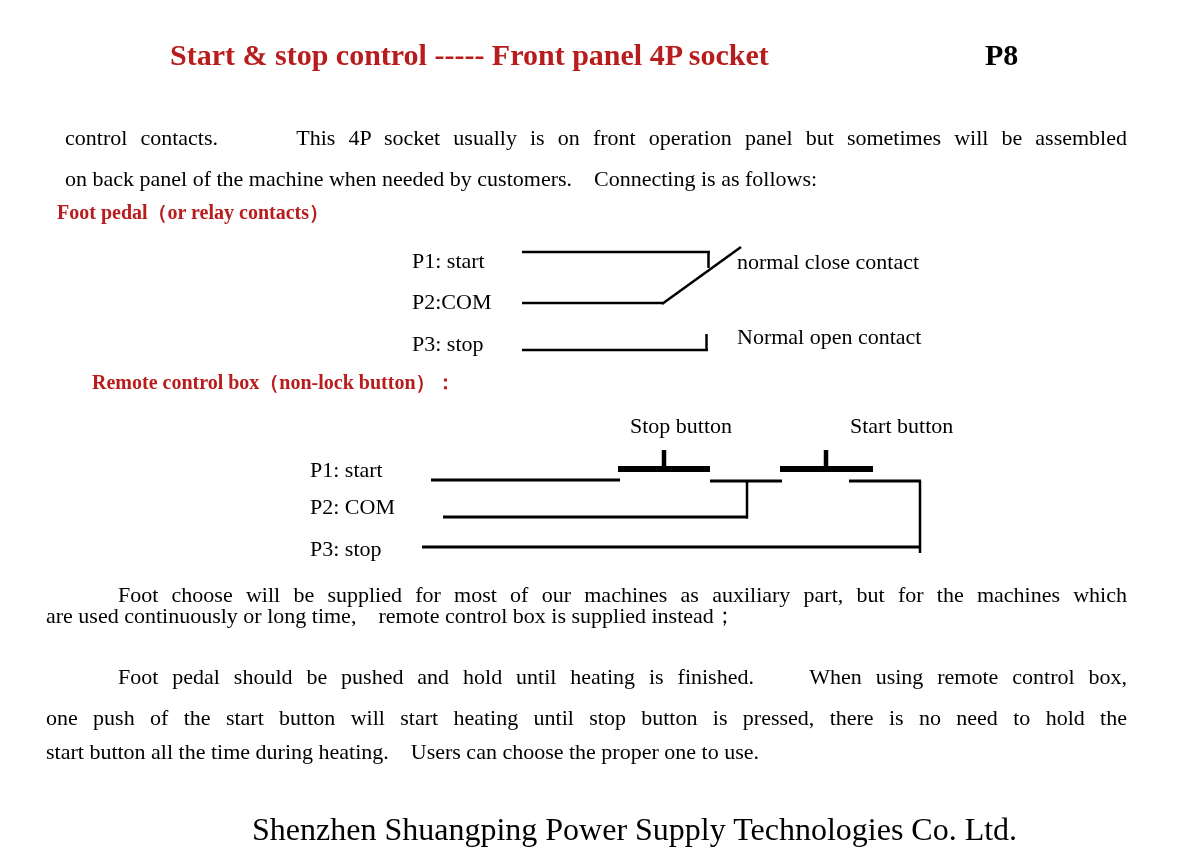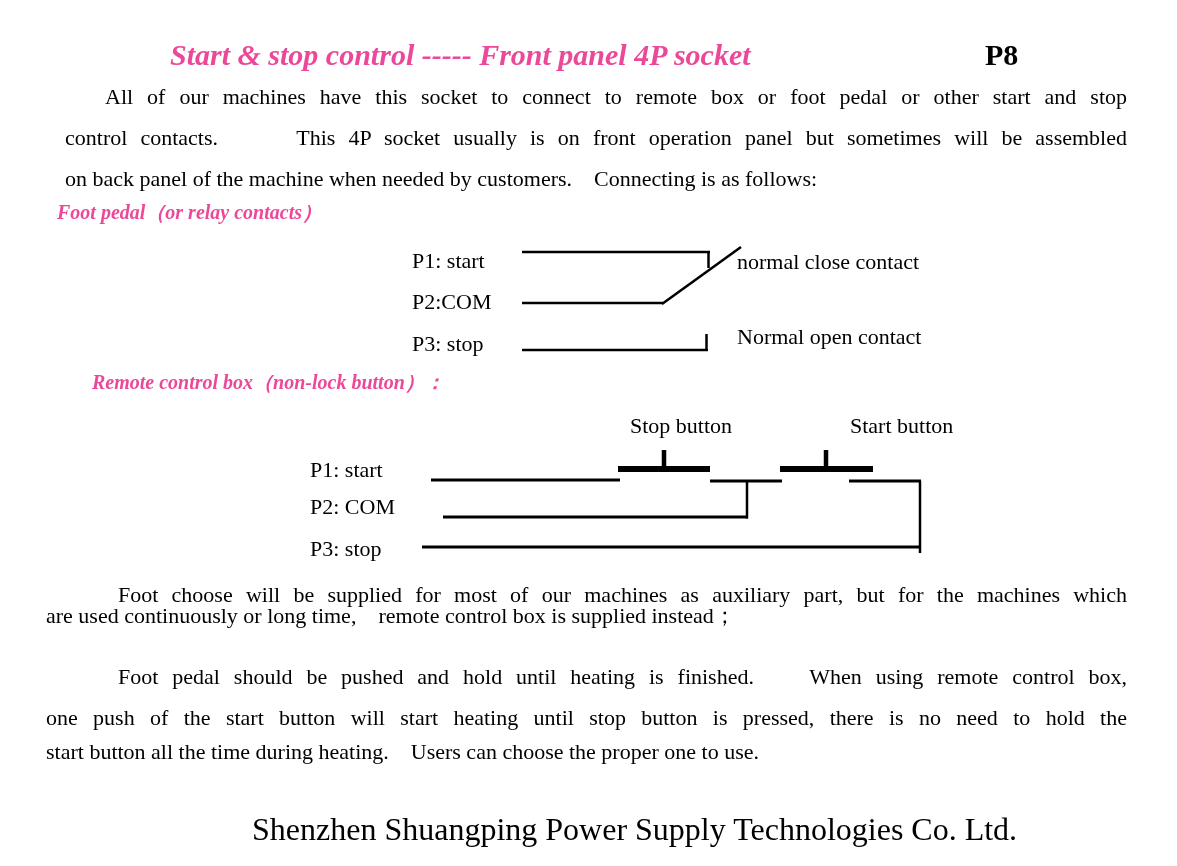--- a/index.html
+++ b/index.html
@@ -7,37 +7,36 @@
     position:relative;
     width:1177px;height:866px;
     background:#ffffff;
     font-family:"Liberation Serif","DejaVu Serif",serif;
     color:#000;
     overflow:hidden;
   }
   .abs{position:absolute;}
   .t{font-size:22px;line-height:1.15;white-space:pre;}
   .just{text-align:justify;text-align-last:justify;white-space:normal;}
-  .red{color:#ec4899;font-style:italic;}
+  .red{color:#b91c1c;}
   .b{font-weight:bold;}
   .title{font-size:30px;line-height:1.1;}
   .h{font-size:20px;line-height:1.1;white-space:pre;}
   .footer{font-size:32px;line-height:1.1;white-space:pre;}
   svg.wires{position:absolute;left:0;top:0;pointer-events:none;}
   svg.wires line{stroke:#000;}
 </style>
 </head>
 <body>
 
 <div id="page">
 
   <div class="abs title red b" style="left:170px;top:38px;">Start &amp; stop control ----- Front panel 4P socket</div>
   <div class="abs title b" style="left:985px;top:38px;">P8</div>
 
-  <div class="abs t just" style="left:105px;top:84px;width:1022px;">All of our machines have this socket to connect to remote box or foot pedal or other start and stop</div>
   <div class="abs t just" style="left:65px;top:125px;width:1062px;">control contacts.&nbsp;&nbsp;&nbsp;&nbsp;&nbsp; This 4P socket usually is on front operation panel but sometimes will be assembled</div>
   <div class="abs t" style="left:65px;top:166px;">on back panel of the machine when needed by customers.&nbsp;&nbsp;&nbsp; Connecting is as follows:</div>
 
   <div class="abs h red b" style="left:57px;top:201px;">Foot pedal（or relay contacts）</div>
 
   <div class="abs t" style="left:412px;top:248px;">P1: start</div>
   <div class="abs t" style="left:412px;top:289px;">P2:COM</div>
   <div class="abs t" style="left:412px;top:331px;">P3: stop</div>
   <div class="abs t" style="left:737px;top:249px;">normal close contact</div>
   <div class="abs t" style="left:737px;top:324px;">Normal open contact</div>

